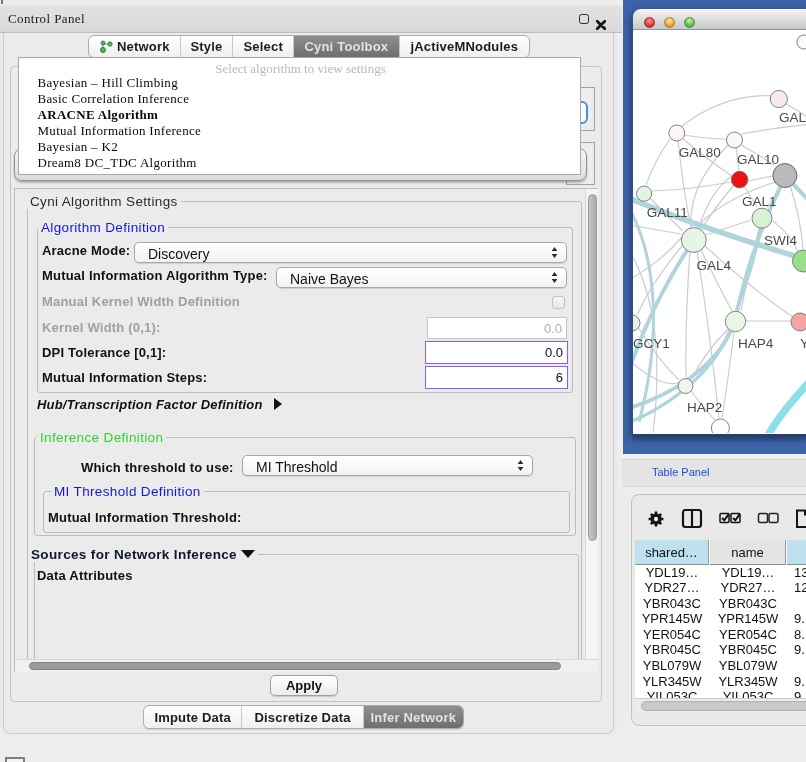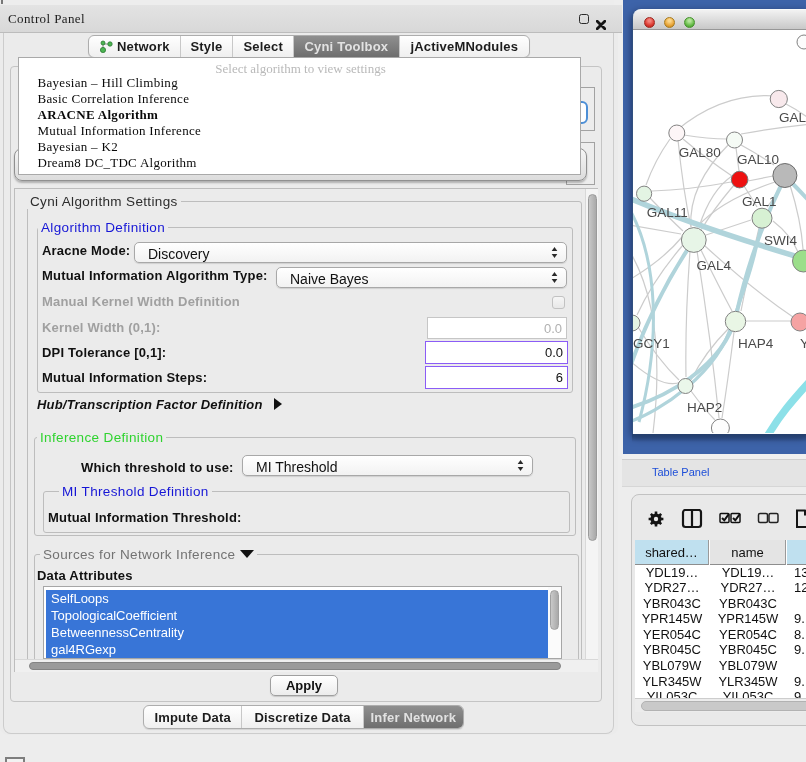--- a/index.html
+++ b/index.html
@@ -250,32 +250,27 @@
     <div class="lbl abs" style="left:66px;top:271px;">Which threshold to use:</div>
     <div class="combo" style="left:227px;top:266px;width:291px;height:21px;">
         <span class="ct">MI Threshold</span>
         <svg class="ar" width="8" height="15" viewBox="0 0 8 15">
           <path d="M4 2 L6.8 6 L1.2 6 Z" fill="#2a2a2a"></path>
           <path d="M4 13 L6.8 9 L1.2 9 Z" fill="#2a2a2a"></path>
         </svg>
       </div>
 
     <div class="grp" style="left:28px;top:302px;width:527px;height:42px;"></div>
-    <div class="gt" style="left:44px;top:295px;color:#1616d6;">MI Threshold Definition</div>
+    <div class="gt" style="left:36px;top:295px;color:#1616d6;">MI Threshold Definition</div>
     <div class="lbl abs" style="left:33px;top:321px;">Mutual Information Threshold:</div>
 
     <div class="grp" style="left:19px;top:365px;width:545px;height:110px;"></div>
-    <div class="gt" style="left:25px;top:358px;color:#737373;">Sources for Network Inference <span style="display:inline-block;width:0;height:0;border-top:8px solid #111;border-left:7px solid transparent;border-right:7px solid transparent;vertical-align:1px;"></span></div>
+    <div class="gt" style="left:13px;top:358px;color:#0f172a;font-weight:bold;">Sources for Network Inference <span style="display:inline-block;width:0;height:0;border-top:8px solid #111;border-left:7px solid transparent;border-right:7px solid transparent;vertical-align:1px;"></span></div>
     <div class="lbl abs" style="left:22px;top:379px;">Data Attributes</div>
 
-    <div class="abs" style="left:28px;top:397px;width:519px;height:73px;background:#fff;border:1px solid #a6a6a6;overflow:hidden;">
-      <div class="abs" style="left:2px;top:3px;width:502px;height:120px;background:#3875d7;color:#fff;font-size:13px;line-height:17px;padding-left:5px;">SelfLoops<br>TopologicalCoefficient<br>BetweennessCentrality<br>gal4RGexp<br>&nbsp;</div>
-      <div class="abs" style="left:504px;top:0;width:15px;height:73px;background:#fbfbfb;"></div>
-      <div class="abs" style="left:506px;top:3px;width:9px;height:40px;border-radius:5px;background:linear-gradient(90deg,#c9c9c9,#a9a9a9);border:1px solid #a0a0a0;"></div>
-    </div>
   </div>
 
   <div class="abs" style="left:570px;top:0;width:13px;height:470px;background:#f4f4f4;border-left:1px solid #d8d8d8;">
     <div class="abs" style="left:1.5px;top:5px;width:9px;height:347px;border-radius:5px;background:linear-gradient(90deg,#c8c8c8,#a9a9a9);border:1px solid #9a9a9a;"></div>
   </div>
 
   <div class="abs" style="left:0;top:470px;width:583px;height:13px;background:#f0f0f0;border-top:1px solid #d8d8d8;">
     <div class="abs" style="left:14px;top:2px;width:532px;height:8px;border-radius:4px;background:#9b9b9b;border:1px solid #848484;"></div>
   </div>
 </div>

